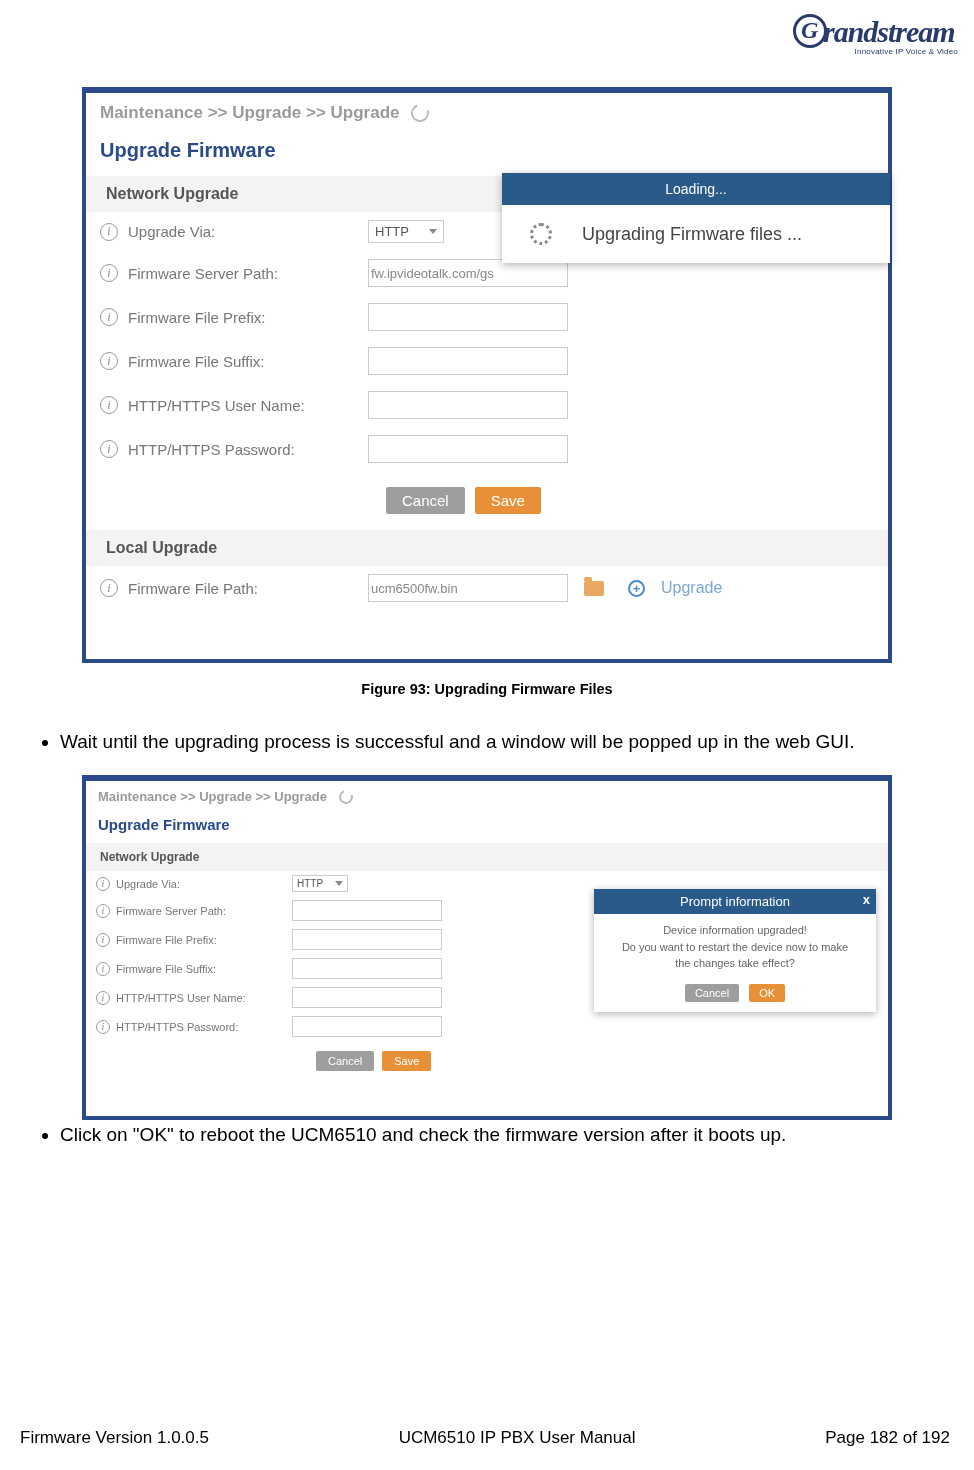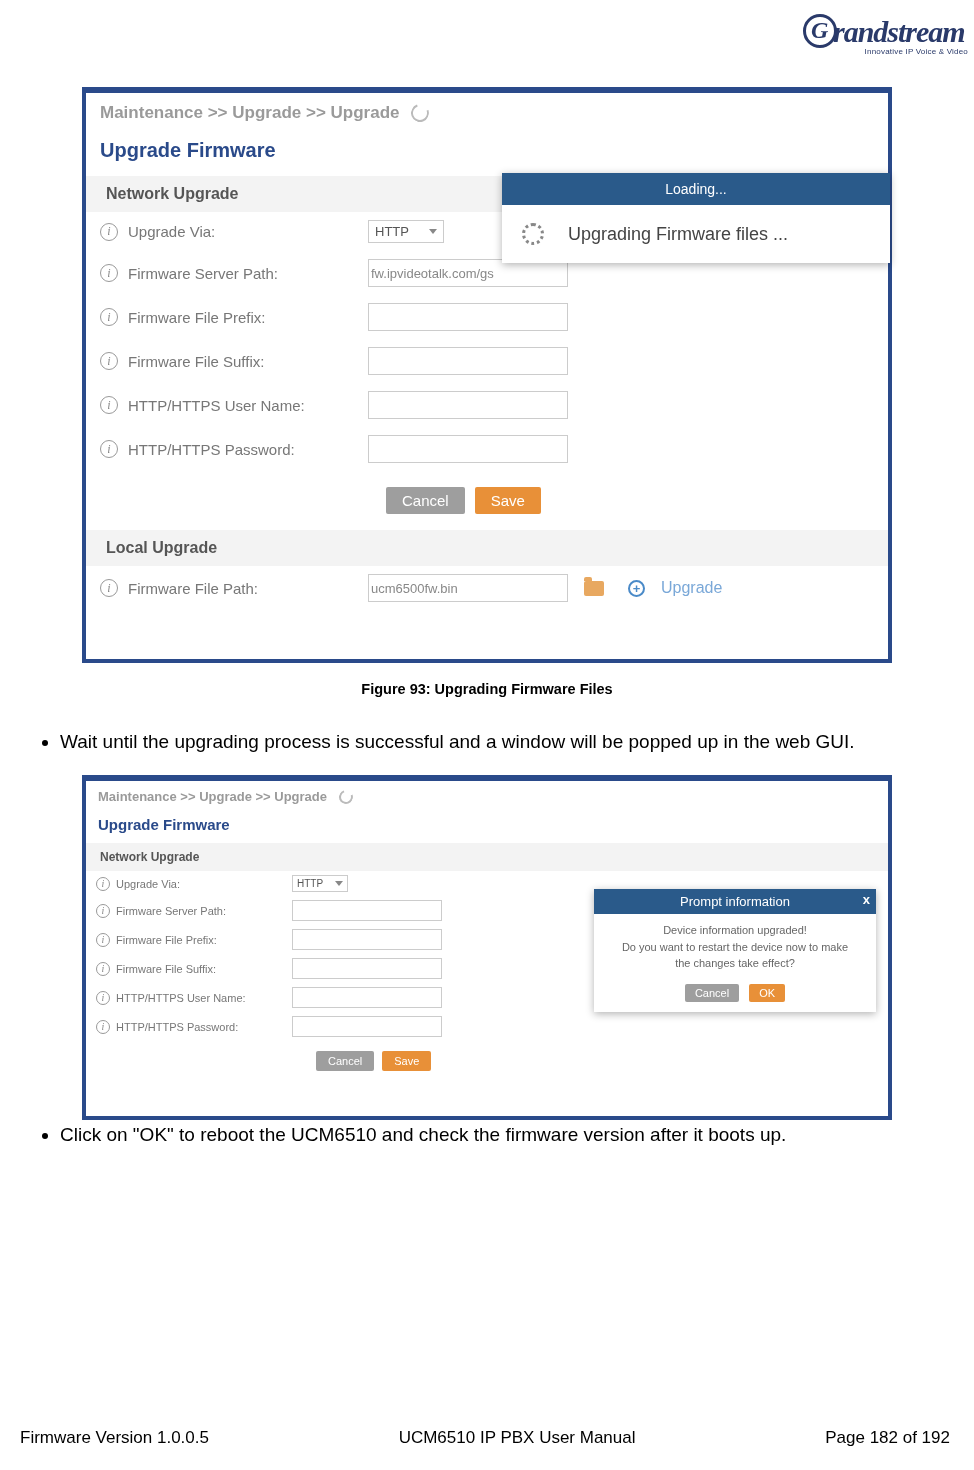--- a/index.html
+++ b/index.html
@@ -10,21 +10,21 @@
     background: #fff;
     color: #000;
     position: relative;
   }
   .page {
     padding: 12px 24px 0 24px;
   }
   
   .logo {
     position: absolute;
-    top: 8px; right: 6px;
+    top: 8px; right: 16px;
     width: 165px;
   }
   .logo-text {
     font-family: "Times New Roman", serif;
     font-style: italic;
     font-weight: bold;
     font-size: 30px;
     color: #2a3a6a;
     letter-spacing: -1px;
   }
@@ -128,21 +128,21 @@
     display:inline-flex;align-items:center;justify-content:center;
     color:#4a8ac8;font-weight:bold;font-size:13px;margin-left:14px;
   }
   .upgrade-link{color:#7aa8d8;font-size:16px;margin-left:6px;}
   
   .modal-load{
     position:absolute;top:80px;right:-2px;width:388px;
     box-shadow:0 2px 8px rgba(0,0,0,0.3);background:#fff;
   }
   .modal-header{background:#2a5a8a;color:#fff;text-align:center;padding:8px;font-size:14px;}
-  .modal-body{padding:18px 20px;display:flex;align-items:center;gap:24px;font-size:18px;color:#444;}
+  .modal-body{padding:18px 28px;display:flex;align-items:center;gap:30px;font-size:18px;color:#444;}
   .spinner{
     width:22px;height:22px;border:3px dotted #888;border-radius:50%;
   }
   
   .modal-prompt{
     position:absolute;top:108px;right:12px;width:282px;
     box-shadow:0 2px 8px rgba(0,0,0,0.3);background:#fff;
   }
   .modal-prompt .modal-header{font-size:13px;padding:5px;position:relative;background:#2a5a8a;}
   .close-x{position:absolute;right:6px;top:3px;color:#fff;font-weight:bold;font-size:13px;}

